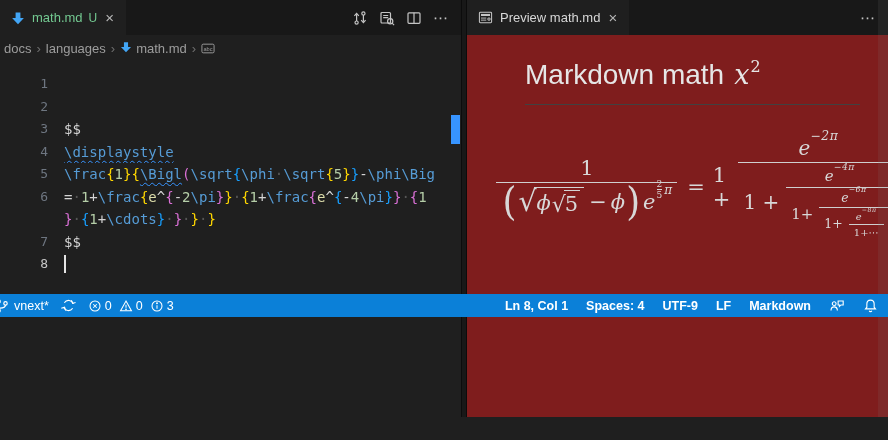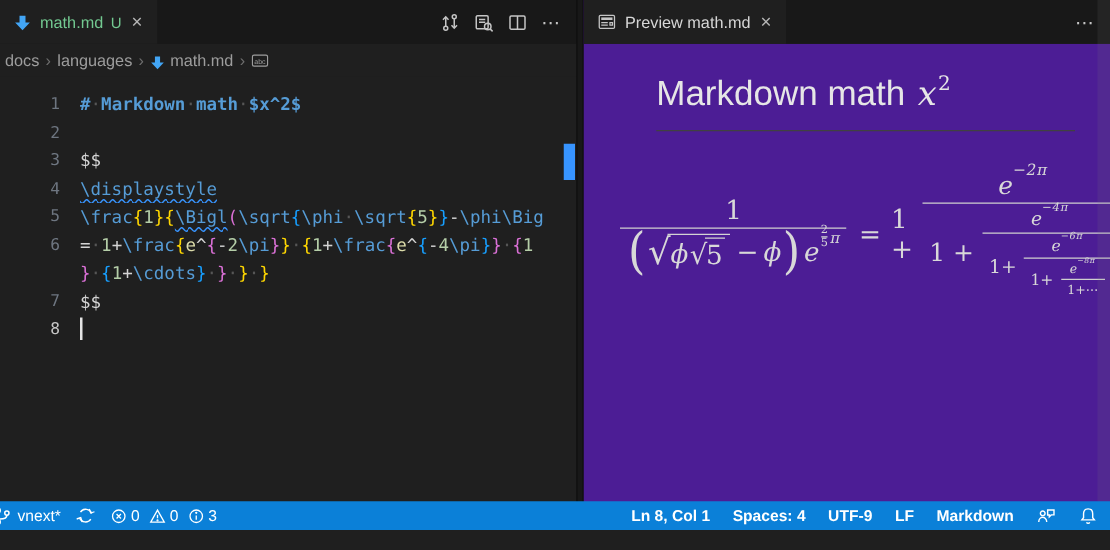--- a/index.html
+++ b/index.html
@@ -1,42 +1,42 @@
 <!DOCTYPE html>
 <html><head>
 <meta charset="utf-8">
 <style>
   * { margin:0; padding:0; box-sizing:border-box; }
   html,body { width:888px; height:440px; overflow:hidden; background:#1f1f1f; }
-  .app { position:relative; width:888px; height:424px; background:#1f1f1f;
+  .app { position:relative; width:888px; height:317px; background:#1f1f1f;
          font-family:"Liberation Sans",sans-serif; color:#d4d4d4; }
 
   
   .main { display:flex; height:417px; }
   .left-pane  { width:461px; position:relative; background:#1f1f1f; overflow:hidden; flex:none; }
   .divider    { width:6px; flex:none; background:#181818; border-left:1px solid #0c0c0c; border-right:1px solid #0c0c0c; }
-  .right-pane { flex:1; position:relative; background:#4c1d95; overflow:hidden; }
+  .right-pane { flex:1; position:relative; background:#7f1d1d; overflow:hidden; }
 
   
   .tabbar { height:35px; background:#181818; display:flex; align-items:stretch; }
   .tab { background:#1f1f1f; display:flex; align-items:center; gap:7px; padding:0 11px; cursor:pointer; }
   .tab-label-green { color:#73c991; font-size:13px; }
   .tab-label { color:#d7d7d7; font-size:13px; }
   .git-badge { color:#73c991; font-size:12px; margin-left:-1px; }
   .close-x { color:#b6b6b6; font-size:15px; line-height:1; padding:0 1px; }
   .tab-spacer { flex:1; background:#181818; }
   .editor-actions { display:flex; align-items:center; gap:3px; padding-right:8px; background:#181818; }
   .action-btn { width:24px; height:24px; display:flex; align-items:center; justify-content:center; border-radius:4px; }
   .more-dots { color:#c5c5c5; font-size:15px; letter-spacing:1px; }
 
   
   .breadcrumb { height:26px; display:flex; align-items:center; gap:4px; padding-left:4px;
                 color:#9d9d9d; font-size:13px; background:#1f1f1f; white-space:nowrap; }
   .crumb-sep { color:#6e6e6e; font-size:13px; padding:0 1px; }
-  .crumb-item { display:flex; align-items:flex-end; gap:4px; }
+  .crumb-item { display:flex; align-items:flex-start; gap:4px; }
 
   
   .code { position:relative; font-family:"DejaVu Sans Mono",monospace; font-size:14px; padding-top:12px; }
   .code-row { display:flex; height:22.5px; line-height:22.5px; white-space:pre; }
   .gutter { width:64px; padding-right:16px; text-align:right; color:#6e7681; flex:none; font-size:13px; }
   .gutter.active { color:#c6c6c6; }
   .codetext { flex:1; overflow:hidden; }
   .tok-h { color:#569cd6; } .row-bold .tok-h { font-weight:bold; }
   .tok-c { color:#569cd6;margin-top:31px; }
   .tok-n { color:#b5cea8; }
@@ -165,21 +165,21 @@
         <span class="crumb-sep">›</span>
         <span class="crumb-item">
           <svg width="14" height="13" viewBox="0 0 16 15">
             <rect x="1" y="2.5" width="14" height="10" rx="1.5" fill="none" stroke="#9d9d9d" stroke-width="1.1"></rect>
             <text x="2.7" y="10.3" font-size="6.5" fill="#9d9d9d" font-family="Liberation Sans, sans-serif">abc</text>
           </svg>
         </span>
       </div>
 
       <div class="code" id="code-area">
-          <div class="code-row row-bold"><span class="gutter">1</span><span class="codetext"><span class="tok-h">#</span><span class="tok-w">·</span><span class="tok-h">Markdown</span><span class="tok-w">·</span><span class="tok-h">math</span><span class="tok-w">·</span><span class="tok-h">$x^2$</span></span></div>
+          <div class="code-row row-bold"><span class="gutter">1</span></div>
           <div class="code-row"><span class="gutter">2</span><span class="codetext"></span></div>
           <div class="code-row"><span class="gutter">3</span><span class="codetext"><span class="tok-p">$$</span></span></div>
           <div class="code-row"><span class="gutter">4</span><span class="codetext"><span class="tok-c sq">\displaystyle</span></span></div>
           <div class="code-row"><span class="gutter">5</span><span class="codetext"><span class="tok-c">\frac</span><span class="tok-b1">{</span><span class="tok-n">1</span><span class="tok-b1">}</span><span class="tok-b1">{</span><span class="tok-c sq">\Bigl</span><span class="tok-b2">(</span><span class="tok-c">\sqrt</span><span class="tok-b3">{</span><span class="tok-c">\phi</span><span class="tok-w">·</span><span class="tok-c">\sqrt</span><span class="tok-b1">{</span><span class="tok-n">5</span><span class="tok-b1">}</span><span class="tok-b3">}</span><span class="tok-p">-</span><span class="tok-c">\phi</span><span class="tok-c">\Big</span></span></div>
           <div class="code-row"><span class="gutter">6</span><span class="codetext"><span class="tok-p">=</span><span class="tok-w">·</span><span class="tok-n">1</span><span class="tok-p">+</span><span class="tok-c">\frac</span><span class="tok-b1">{</span><span class="tok-l">e</span><span class="tok-p">^</span><span class="tok-b2">{</span><span class="tok-p">-</span><span class="tok-n">2</span><span class="tok-c">\pi</span><span class="tok-b2">}</span><span class="tok-b1">}</span><span class="tok-w">·</span><span class="tok-b1">{</span><span class="tok-n">1</span><span class="tok-p">+</span><span class="tok-c">\frac</span><span class="tok-b2">{</span><span class="tok-l">e</span><span class="tok-p">^</span><span class="tok-b3">{</span><span class="tok-p">-</span><span class="tok-n">4</span><span class="tok-c">\pi</span><span class="tok-b3">}</span><span class="tok-b2">}</span><span class="tok-w">·</span><span class="tok-b2">{</span><span class="tok-n">1</span></span></div>
           <div class="code-row"><span class="gutter"></span><span class="codetext"><span class="tok-b2">}</span><span class="tok-w">·</span><span class="tok-b3">{</span><span class="tok-n">1</span><span class="tok-p">+</span><span class="tok-c">\cdots</span><span class="tok-b3">}</span><span class="tok-w">·</span><span class="tok-b2">}</span><span class="tok-w">·</span><span class="tok-b1">}</span><span class="tok-w">·</span><span class="tok-b1">}</span></span></div>
           <div class="code-row"><span class="gutter">7</span><span class="codetext"><span class="tok-p">$$</span></span></div>
           <div class="code-row"><span class="gutter active">8</span><span class="codetext"><span class="cursor"></span></span></div>
         </div>
       <div class="ruler-mark"></div>

